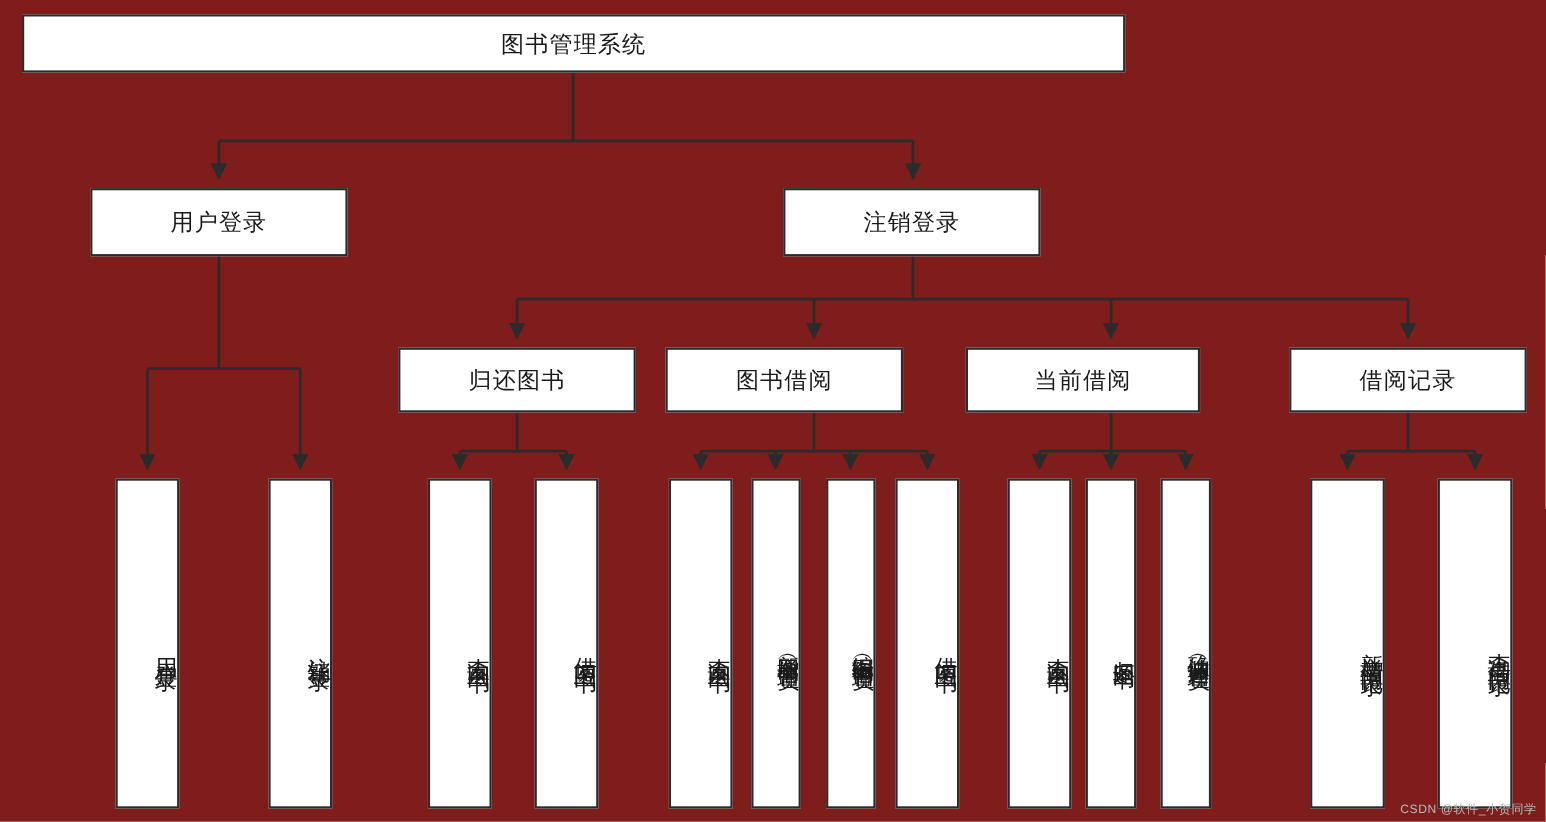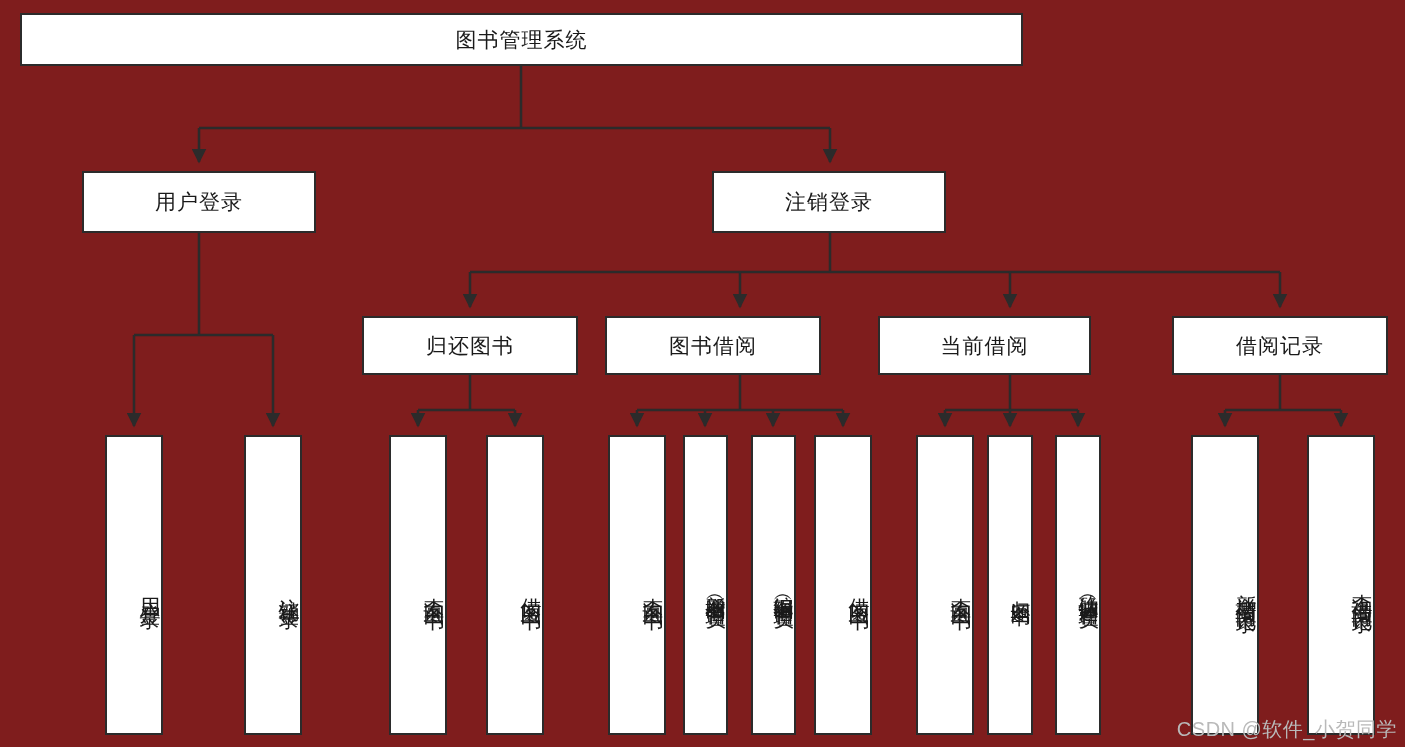--- a/index.html
+++ b/index.html
@@ -8,21 +8,21 @@
   #stage{position:relative;width:1405px;height:747px;background:#7f1d1d;}
   svg#wires{position:absolute;left:0;top:0;width:1405px;height:747px;}
   .node{position:absolute;box-sizing:border-box;background:#ffffff;
         border:2.5px solid #2b2b2b;display:flex;align-items:center;
         justify-content:center;color:#1a1a1a;}
   .node.h{font-size:21px;letter-spacing:1px;}
   .node.v{writing-mode:vertical-rl;text-orientation:upright;
           font-size:21px;letter-spacing:4px;line-height:1;
           padding-top:8px;align-items:flex-start;justify-content:center;}
   .node.v.narrow{font-size:20px;letter-spacing:2px;}
-  #watermark{position:absolute;right:8px;bottom:4px;font-size:20px;
+  #watermark{position:absolute;right:8px;bottom:4px;font-size:11px;
              color:#b9b9b9;white-space:nowrap;letter-spacing:0.5px;}
 </style>
 </head>
 <body>
 
 <div id="stage">
 
   <svg id="wires" viewBox="0 0 1405 747" xmlns="http://www.w3.org/2000/svg">
     <defs>
       <marker id="arr" viewBox="0 0 10 10" refX="9" refY="5" markerWidth="6" markerHeight="6" orient="auto-start-reverse">

